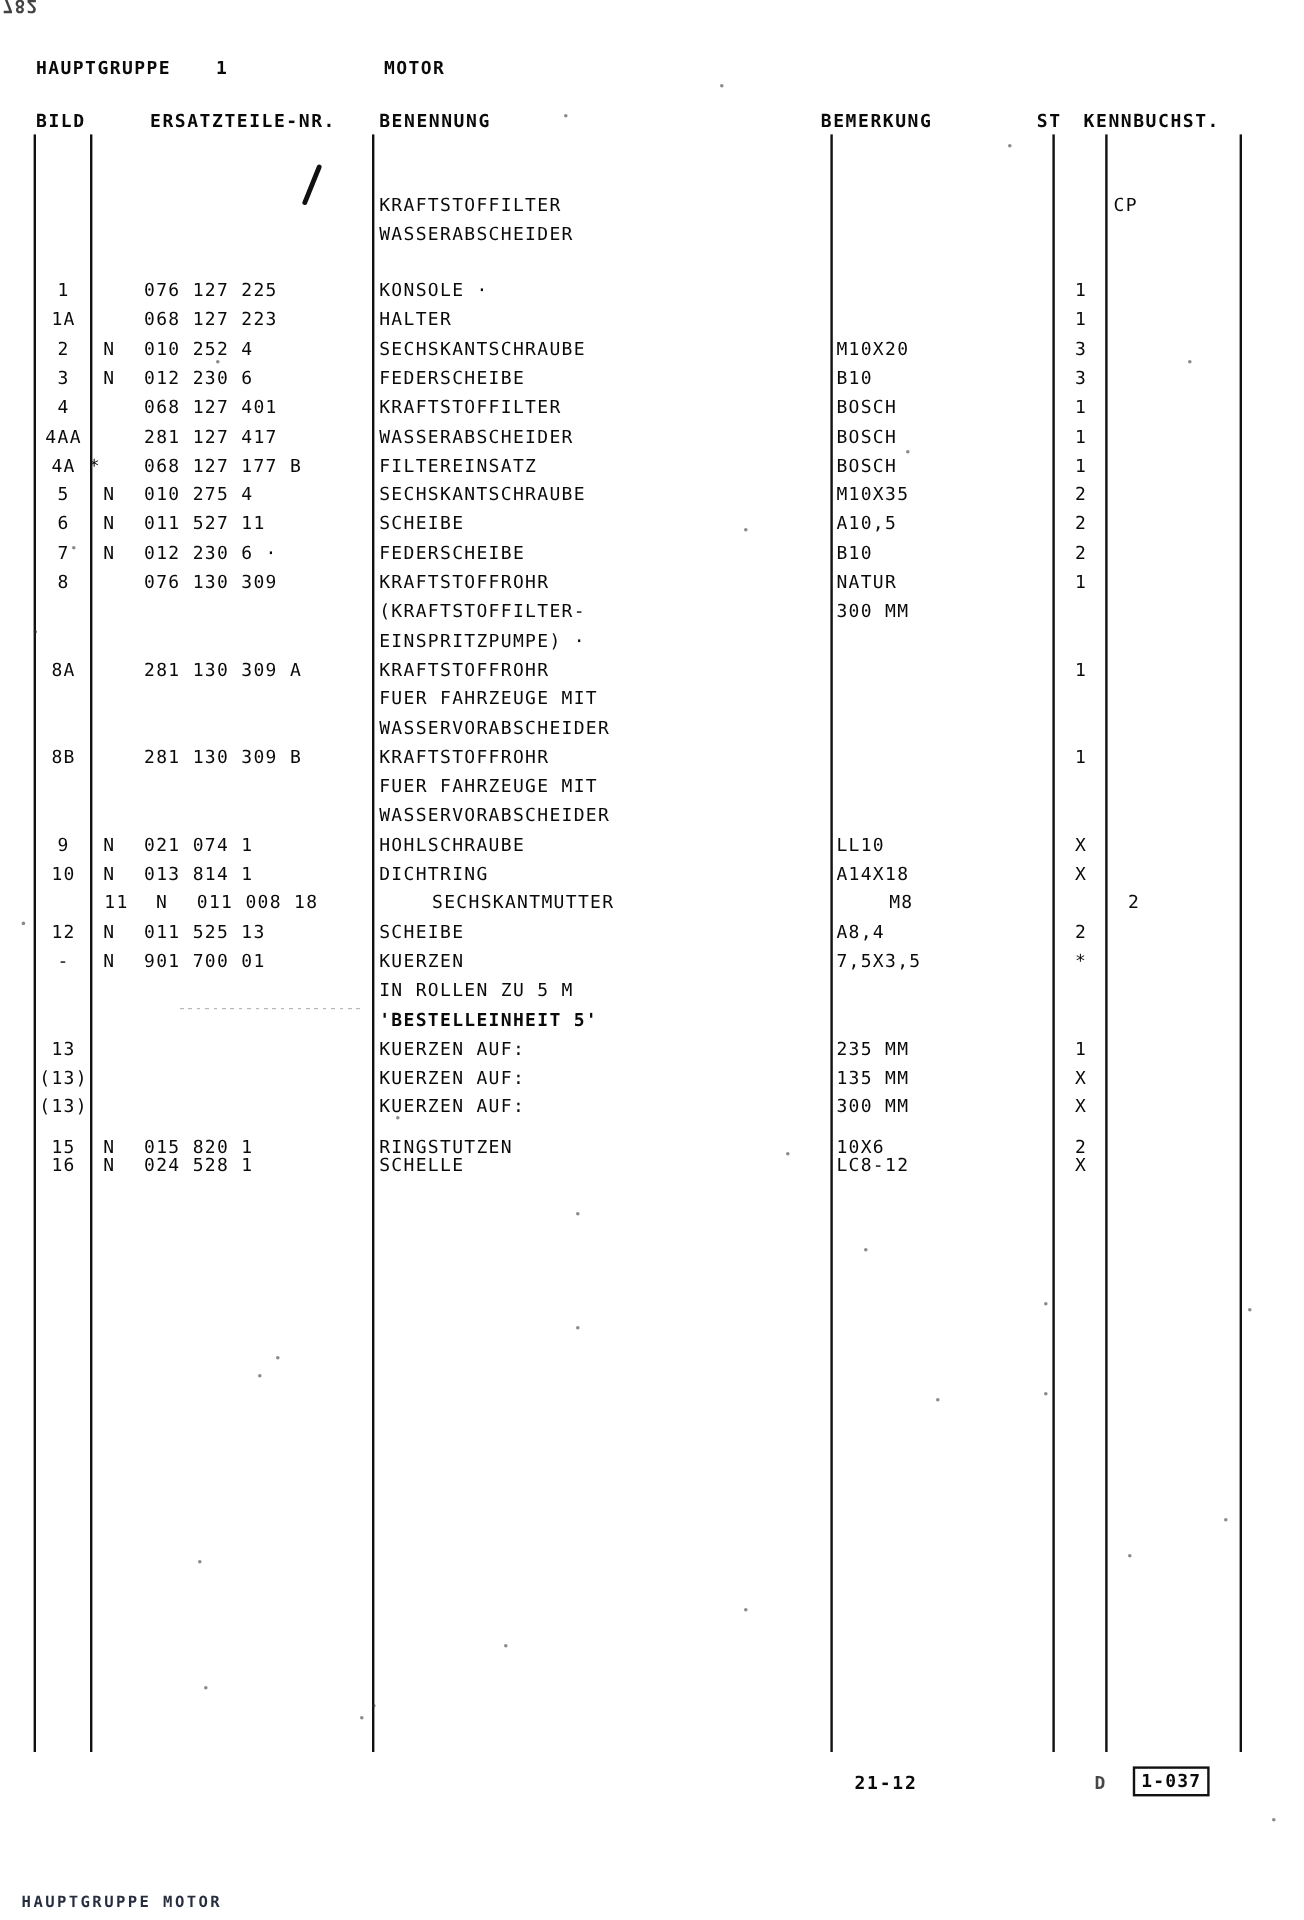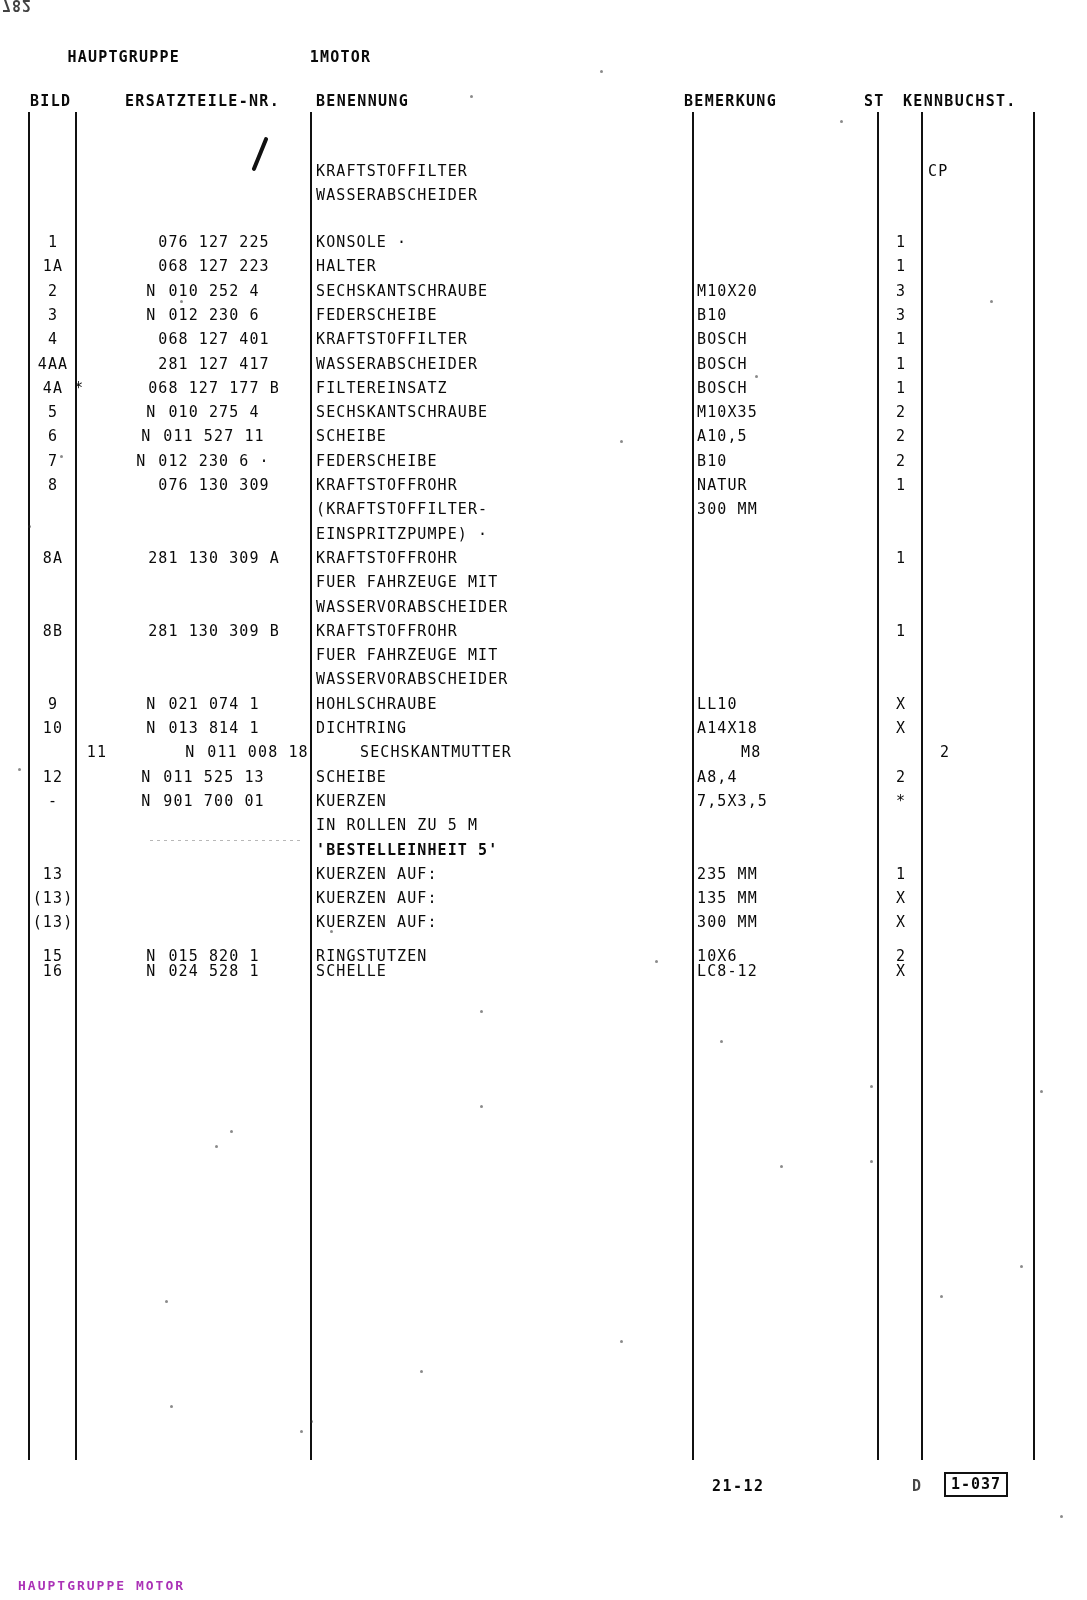--- a/index.html
+++ b/index.html
@@ -12,44 +12,44 @@
   }
 
   
   .scan-noise{position:absolute;background:#2b2b2b;border-radius:50%;opacity:.55;}
   .corner-artifact{
     position:absolute;left:2px;top:-4px;font-size:15px;font-weight:bold;
     transform:scaleY(-1);letter-spacing:1px;color:#222;opacity:.85;
   }
   .bottom-artifact{
     position:absolute;left:18px;top:1578px;font-size:13px;font-weight:bold;
-    letter-spacing:2px;color:#a21caf;overflow:hidden;height:14px;opacity:.9;
+    letter-spacing:2px;color:#0f172a;overflow:hidden;height:14px;opacity:.9;
   }
 
   
   .doc-head{position:absolute;left:30px;top:48px;font-size:15px;letter-spacing:1.2px;font-weight:bold;}
-  .doc-head span{display:inline-block;text-align:right;}
+  .doc-head span{display:inline-block;}
   .hg-label{width:150px;}
   .hg-num{width:140px;}
 
   
   .vrule{position:absolute;top:112px;width:2px;background:#111;height:1348px;}
 
   
   .col-head{position:absolute;top:92px;font-size:15px;font-weight:bold;letter-spacing:1.3px;white-space:nowrap;}
 
   
   .seprow{position:absolute;height:14px;font-size:15px;font-weight:bold;letter-spacing:0px;
           overflow:hidden;white-space:nowrap;color:#111;}
 
   
   .rows{position:absolute;left:0;top:0;width:1087px;}
   .row{position:absolute;height:25px;width:900px;font-size:15px;letter-spacing:1.1px;white-space:nowrap;}
   .c-bild{position:absolute;left:30px;width:46px;text-align:center;}
-  .c-num{position:absolute;left:86px;width:222px;text-align:center;}
+  .c-num{position:absolute;left:86px;width:222px;}
   .c-num .n-pre{display:inline-block;width:34px;}
   .c-num .n-star{position:absolute;left:-12px;}
   .c-ben{position:absolute;left:316px;width:372px;}
   .c-ben.right{text-align:left;padding-right:8px;width:368px;}
   .c-bem{position:absolute;left:697px;width:178px;}
   .c-st{position:absolute;left:882px;width:38px;text-align:center;}
   .c-kenn{position:absolute;left:928px;width:104px;}
 
   
   .foot-page{position:absolute;left:712px;top:1477px;font-size:15px;font-weight:bold;letter-spacing:1.5px;}

